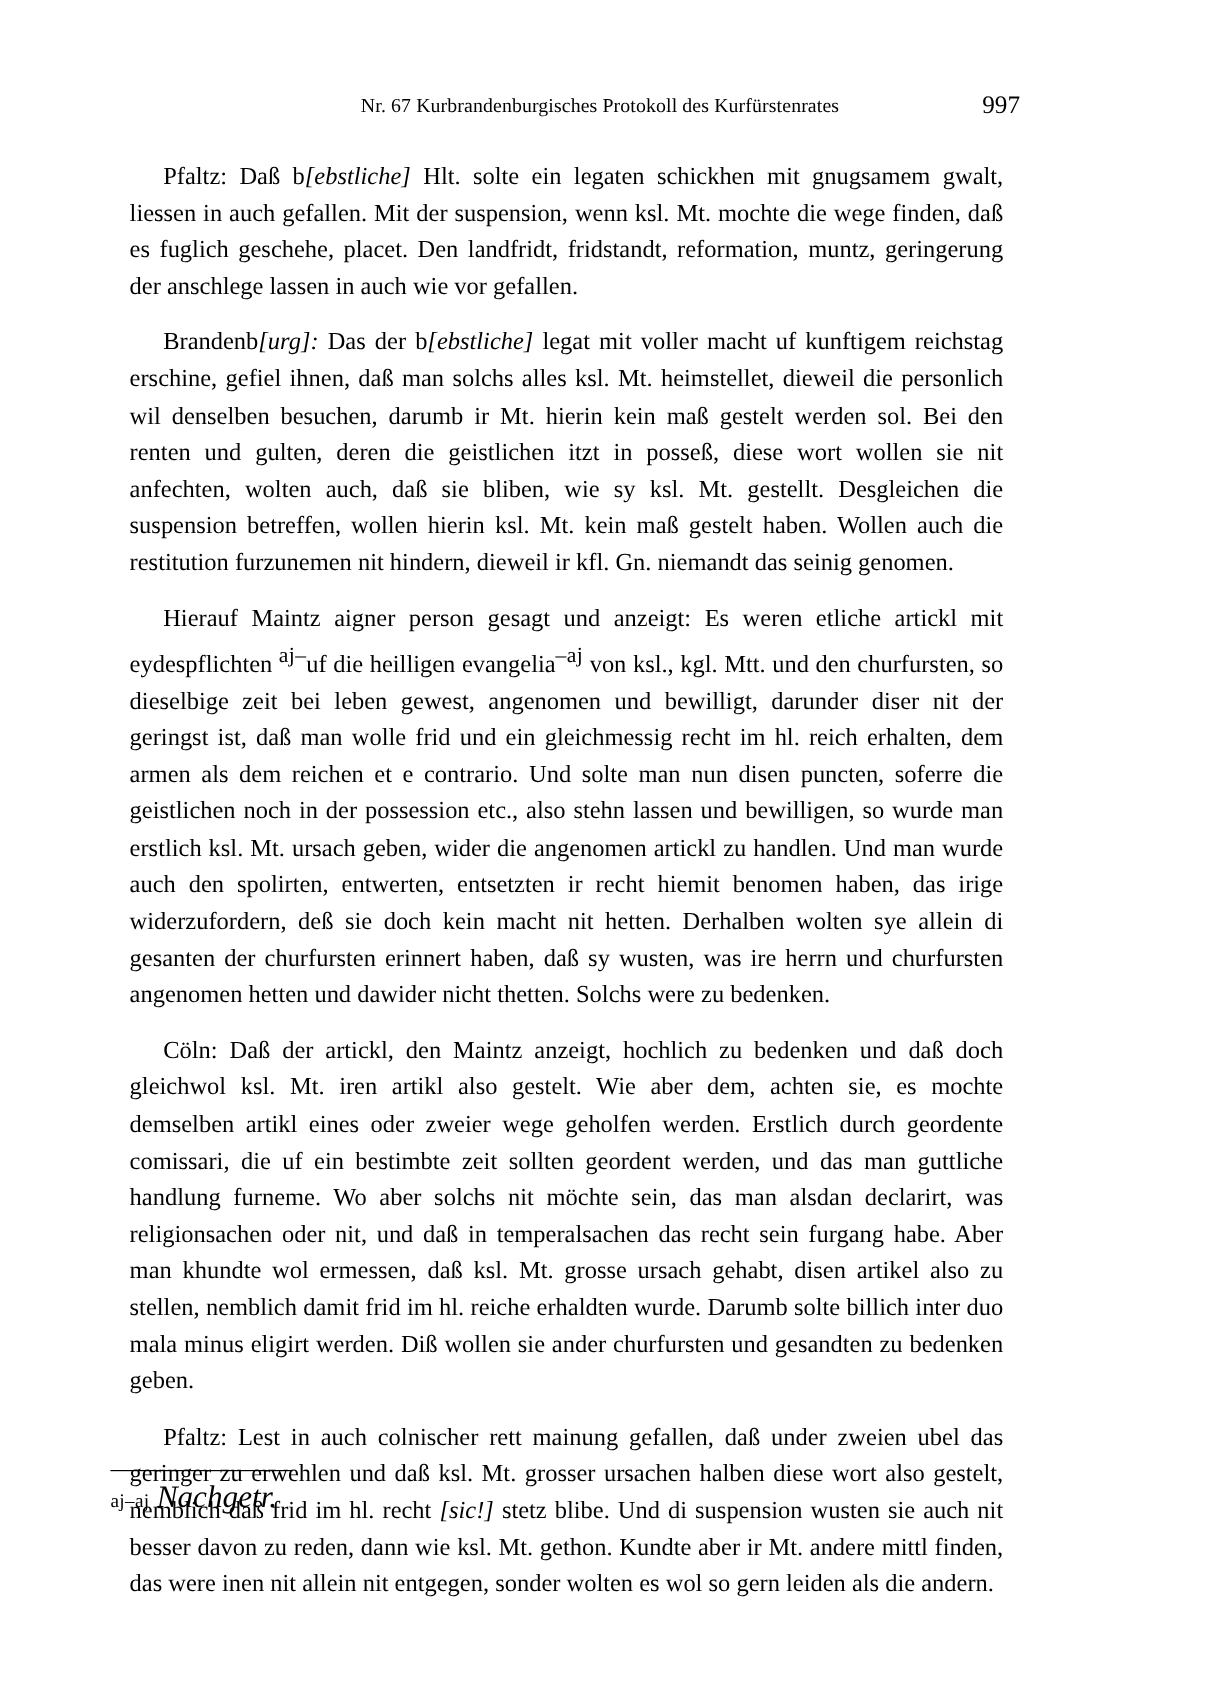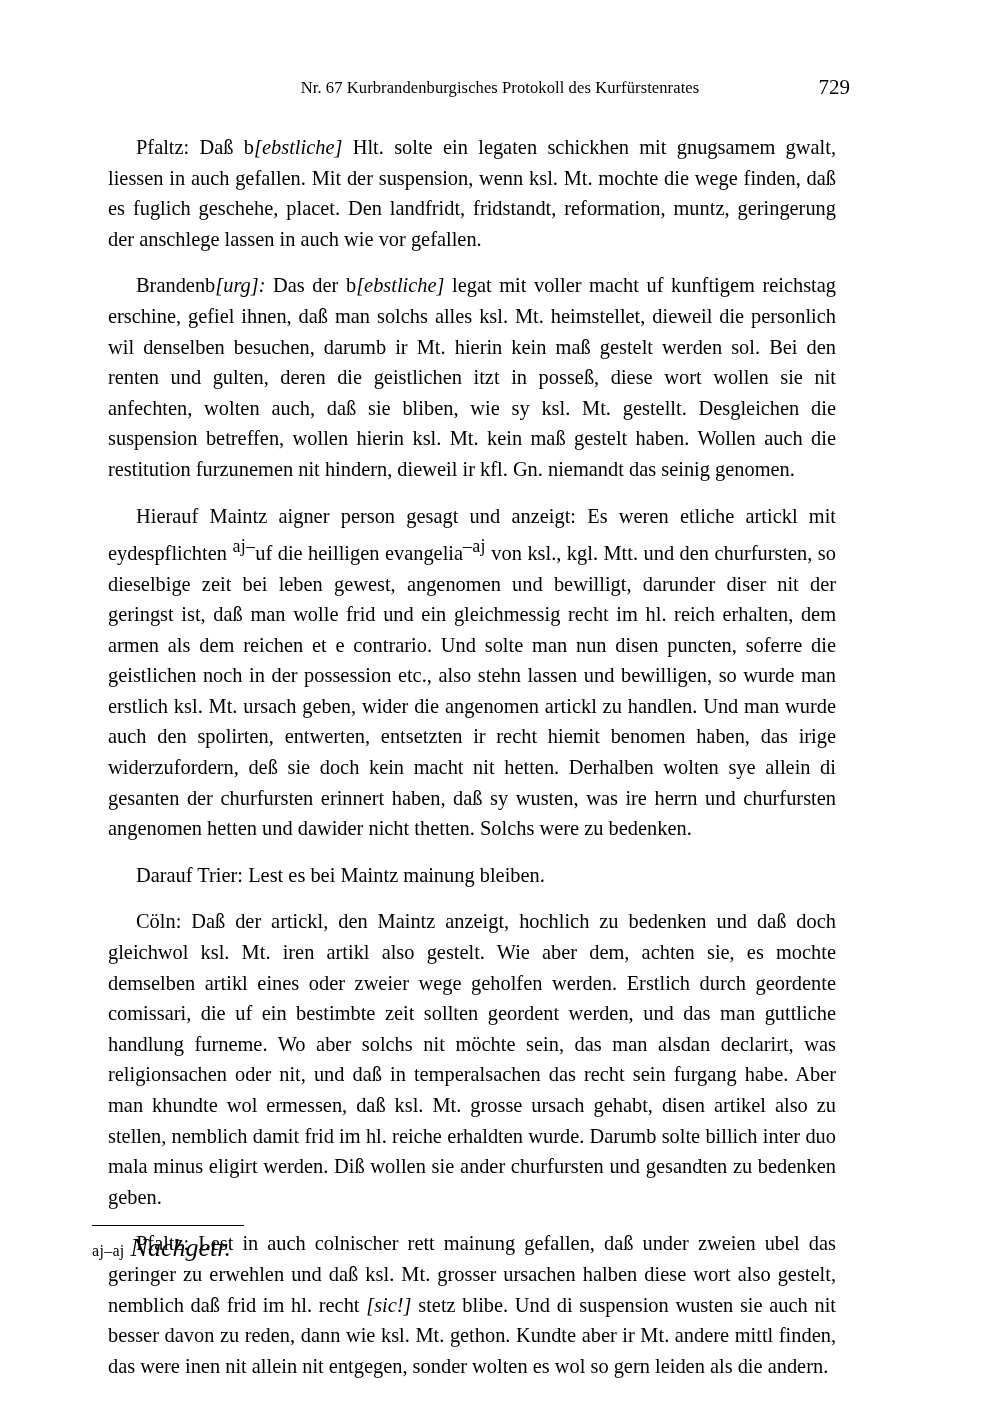--- a/index.html
+++ b/index.html
@@ -100,32 +100,31 @@
     margin-left: 6px;
   }
 </style>
 </head>
 <body>
 
 <div class="page">
 
   <div class="header">
     <div class="running-title">Nr. 67 Kurbrandenburgisches Protokoll des Kurfürstenrates</div>
-    <div class="folio">729</div>
+    <div class="folio">997</div>
   </div>
 
   <div class="body-text">
 
     <p class="first">Pfaltz: Daß b<i>[ebstliche]</i> Hlt. solte ein legaten schickhen mit gnugsamem gwalt, liessen in auch gefallen. Mit der suspension, wenn ksl. Mt. mochte die wege finden, daß es fuglich geschehe, placet. Den landfridt, fridstandt, reformation, muntz, geringerung der anschlege lassen in auch wie vor gefallen.</p>
 
     <p>Brandenb<i>[urg]:</i> Das der b<i>[ebstliche]</i> legat mit voller macht uf kunftigem reichstag erschine, gefiel ihnen, daß man solchs alles ksl. Mt. heimstellet, dieweil die personlich wil denselben besuchen, darumb ir Mt. hierin kein maß gestelt werden sol. Bei den renten und gulten, deren die geistlichen itzt in posseß, diese wort wollen sie nit anfechten, wolten auch, daß sie bliben, wie sy ksl. Mt. gestellt. Desgleichen die suspension betreffen, wollen hierin ksl. Mt. kein maß gestelt haben. Wollen auch die restitution furzunemen nit hindern, dieweil ir kfl. Gn. niemandt das seinig genomen.</p>
 
     <p>Hierauf Maintz aigner person gesagt und anzeigt: Es weren etliche artickl mit eydespflichten <span class="sup-note">aj–</span>uf die heilligen evangelia<span class="sup-note">–aj</span> von ksl., kgl. Mtt. und den churfursten, so dieselbige zeit bei leben gewest, angenomen und bewilligt, darunder diser nit der geringst ist, daß man wolle frid und ein gleichmessig recht im hl. reich erhalten, dem armen als dem reichen et e contrario. Und solte man nun disen puncten, soferre die geistlichen noch in der possession etc., also stehn lassen und bewilligen, so wurde man erstlich ksl. Mt. ursach geben, wider die angenomen artickl zu handlen. Und man wurde auch den spolirten, entwerten, entsetzten ir recht hiemit benomen haben, das irige widerzufordern, deß sie doch kein macht nit hetten. Derhalben wolten sye allein di gesanten der churfursten erinnert haben, daß sy wusten, was ire herrn und churfursten angenomen hetten und dawider nicht thetten. Solchs were zu bedenken.</p>
 
-    <p>Darauf Trier: Lest es bei Maintz mainung bleiben.</p>
 
     <p>Cöln: Daß der artickl, den Maintz anzeigt, hochlich zu bedenken und daß doch gleichwol ksl. Mt. iren artikl also gestelt. Wie aber dem, achten sie, es mochte demselben artikl eines oder zweier wege geholfen werden. Erstlich durch geordente comissari, die uf ein bestimbte zeit sollten geordent werden, und das man guttliche handlung furneme. Wo aber solchs nit möchte sein, das man alsdan declarirt, was religionsachen oder nit, und daß in temperalsachen das recht sein furgang habe. Aber man khundte wol ermessen, daß ksl. Mt. grosse ursach gehabt, disen artikel also zu stellen, nemblich damit frid im hl. reiche erhaldten wurde. Darumb solte billich inter duo mala minus eligirt werden. Diß wollen sie ander churfursten und gesandten zu bedenken geben.</p>
 
     <p>Pfaltz: Lest in auch colnischer rett mainung gefallen, daß under zweien ubel das geringer zu erwehlen und daß ksl. Mt. grosser ursachen halben diese wort also gestelt, nemblich daß frid im hl. recht <i>[sic!]</i> stetz blibe. Und di suspension wusten sie auch nit besser davon zu reden, dann wie ksl. Mt. gethon. Kundte aber ir Mt. andere mittl finden, das were inen nit allein nit entgegen, sonder wolten es wol so gern leiden als die andern.</p>
 
   </div>
 
   <div class="footnote-rule"></div>
 
   <div class="footnote">

